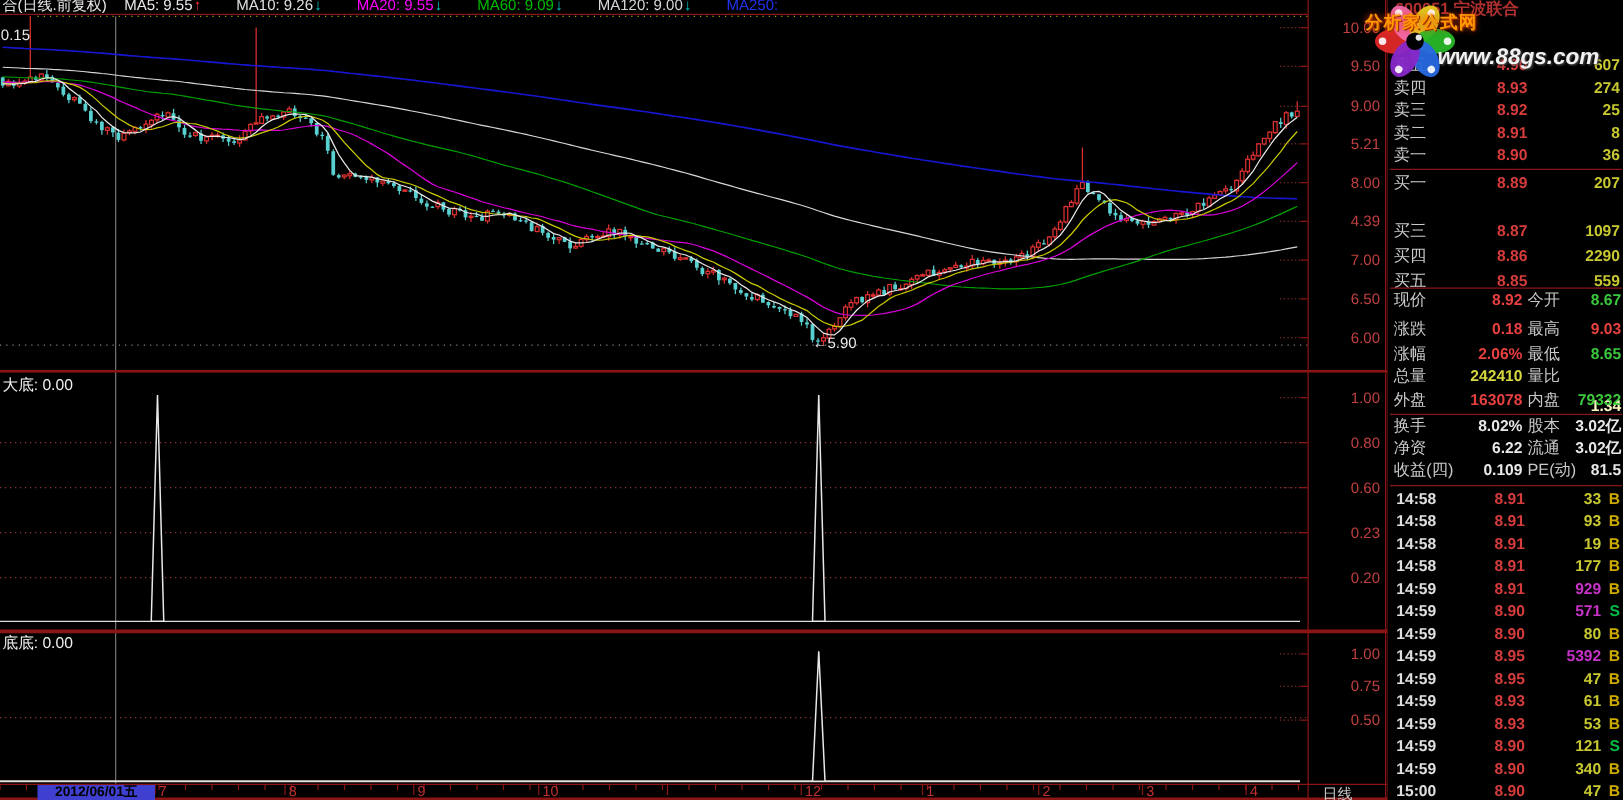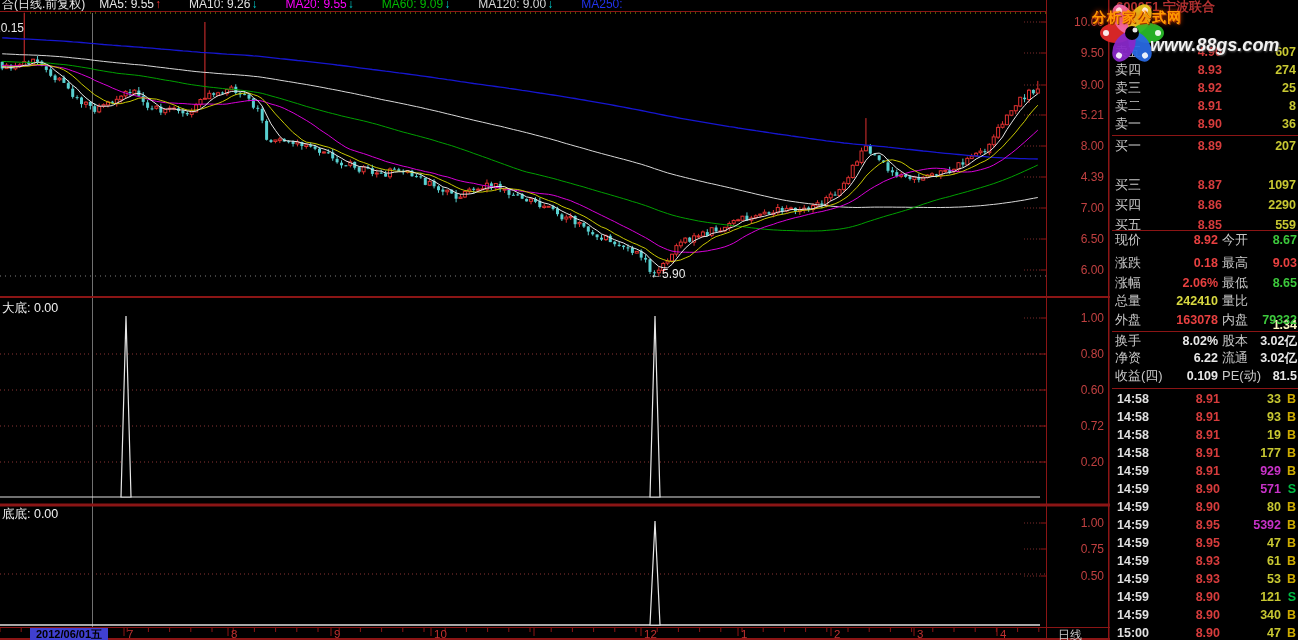--- a/index.html
+++ b/index.html
@@ -5,21 +5,21 @@
 *{margin:0;padding:0;box-sizing:border-box}
 html,body{background:#000;width:1298px;height:640px;overflow:hidden;font-family:"Liberation Sans",sans-serif}
 #stage{position:relative;width:1298px;height:640px;background:#000;overflow:hidden}
 #chartsvg{position:absolute;left:0;top:0;z-index:1}
 #topline{position:absolute;left:2px;top:-4px;width:1042px;height:16px;overflow:hidden;white-space:nowrap;font-size:12px;z-index:3;color:#e8e8e8}
 #topline span{margin-right:14px}
 .panel-title{position:absolute;left:2px;font-size:12.5px;color:#f0f0f0;z-index:3}
 .annot{position:absolute;font-size:12px;color:#e8e8e8;z-index:3}
 .axis-label{position:absolute;width:52px;text-align:right;font-size:12px;color:#c04040;z-index:3}
 .month-label{position:absolute;top:628px;font-size:11.5px;color:#c03030;z-index:4}
-#date-chip{position:absolute;top:628px;left:30px;background:#4040d0;color:#000;font-size:11px;line-height:12px;padding:0 6px;z-index:4;font-weight:bold}
+#date-chip{position:absolute;top:628px;left:30px;background:#4040d0;color:#000;font-size:11px;line-height:12px;padding:0 14px;z-index:4;font-weight:bold}
 #period-label{position:absolute;top:627px;left:1058px;font-size:12px;color:#c8c8c8;z-index:4}
 #sidebar{position:absolute;left:1112px;top:0;width:186px;height:640px;background:#000;z-index:5;overflow:hidden}
 .sb-row{position:absolute;left:0;width:186px;height:18px;line-height:18px;font-size:12.5px;white-space:nowrap}
 .sb-row .lab{position:absolute;left:3px;color:#c8c8c8;font-size:13px}
 .sb-row .price{position:absolute;left:52px;width:58px;text-align:right;font-weight:bold;color:#d63c3c}
 .sb-row .vol{position:absolute;right:2px;width:70px;text-align:right;font-weight:bold;color:#c8c832}
 .pair-row .v1{position:absolute;left:44px;width:62px;text-align:right;font-weight:bold}
 .pair-row .l2{position:absolute;left:110px;color:#c8c8c8;font-size:13px}
 .pair-row .v2{position:absolute;right:1px;width:52px;text-align:right;font-weight:bold}
 .ts-row .t{position:absolute;left:5px;color:#e0e0e0;font-weight:bold}
@@ -645,21 +645,21 @@
       <div class="axis-label" style="left: 1052px; top: 78px;">9.00</div>
       <div class="axis-label" style="left: 1052px; top: 108px;">5.21</div>
       <div class="axis-label" style="left: 1052px; top: 139px;">8.00</div>
       <div class="axis-label" style="left: 1052px; top: 170px;">4.39</div>
       <div class="axis-label" style="left: 1052px; top: 201px;">7.00</div>
       <div class="axis-label" style="left: 1052px; top: 232px;">6.50</div>
       <div class="axis-label" style="left: 1052px; top: 263px;">6.00</div>
       <div class="axis-label" style="left: 1052px; top: 311px;">1.00</div>
       <div class="axis-label" style="left: 1052px; top: 347px;">0.80</div>
       <div class="axis-label" style="left: 1052px; top: 383px;">0.60</div>
-      <div class="axis-label" style="left: 1052px; top: 419px;">0.72</div>
+      <div class="axis-label" style="left: 1052px; top: 419px;">0.23</div>
       <div class="axis-label" style="left: 1052px; top: 455px;">0.20</div>
       <div class="axis-label" style="left: 1052px; top: 516px;">1.00</div>
       <div class="axis-label" style="left: 1052px; top: 542px;">0.75</div>
       <div class="axis-label" style="left: 1052px; top: 569px;">0.50</div>
     </div>
 
   <div id="date-chip">2012/06/01五</div>
   <div id="months">
       <div class="month-label" style="left: 127px;">7</div>
       <div class="month-label" style="left: 231px;">8</div>

